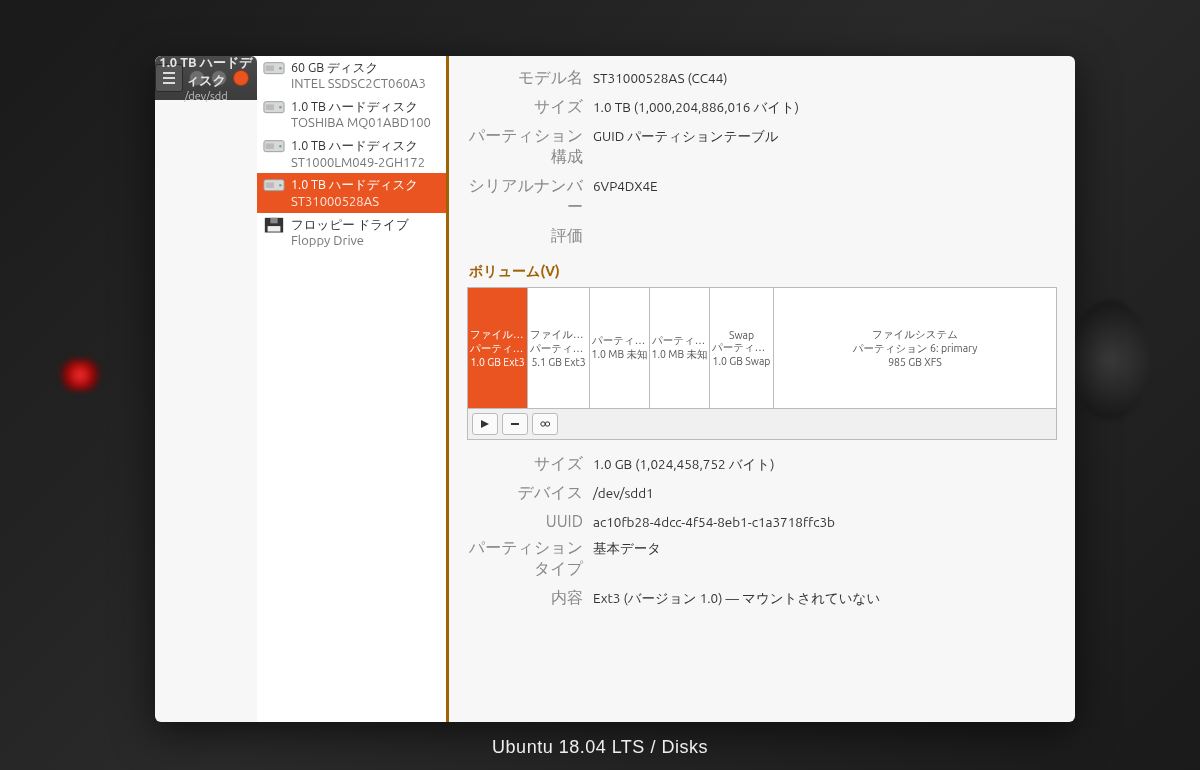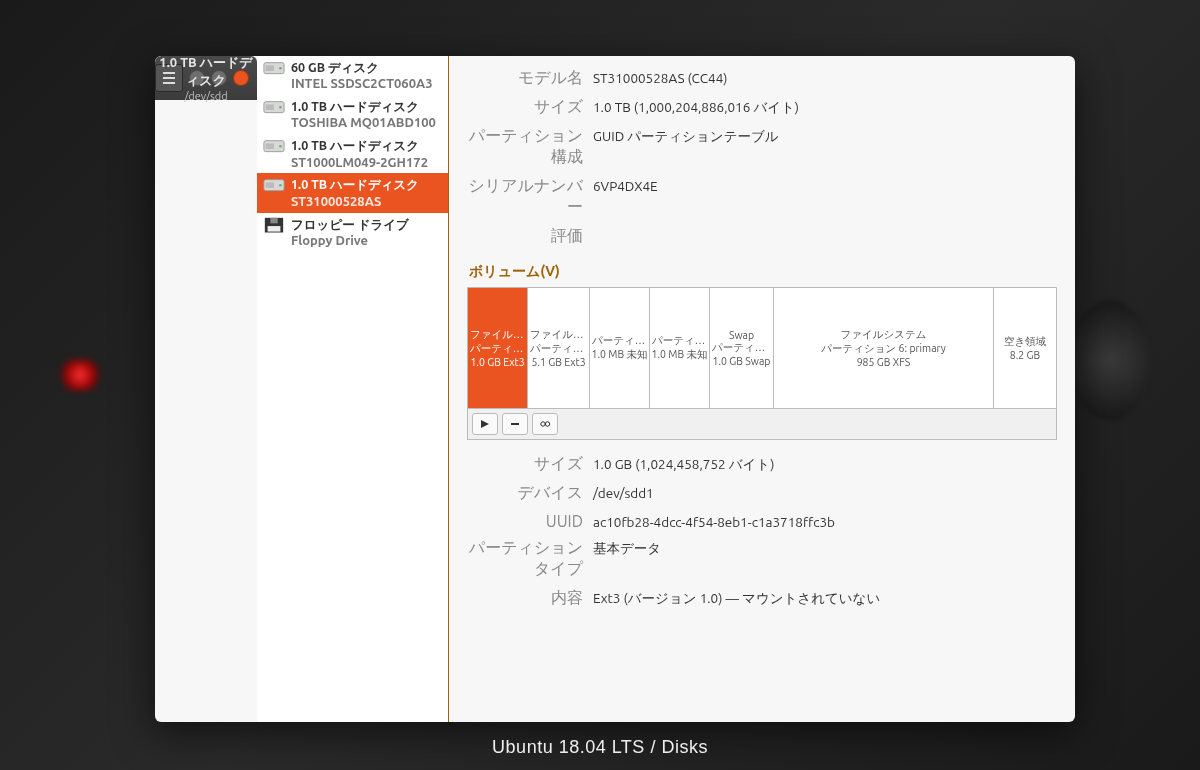--- a/index.html
+++ b/index.html
@@ -37,21 +37,21 @@
 .ham-btn {
   width: 28px; height: 28px; background: #555; border: 1px solid #2a2a2a; border-radius: 3px;
   display: flex; align-items: center; justify-content: center; cursor: pointer;
 }
 .ham-btn svg { stroke: #ddd; }
 .win-ctrl { width: 16px; height: 16px; border-radius: 50%; cursor: pointer; border: 1px solid rgba(0,0,0,0.3); }
 .win-min { background: #6e6e6e; }
 .win-max { background: #6e6e6e; }
 .win-close { background: #e95420; }
 .body { flex: 1; display: flex; overflow: hidden; }
-.sidebar { width: 192px; background: #fff; border-right: 1px solid #a16207; overflow-y: auto; font-weight: bold; }
+.sidebar { width: 192px; background: #fff; border-right: 3px solid #a16207; overflow-y: auto; }
 .drive { display: flex; align-items: flex-start; padding: 3px 6px; gap: 6px; cursor: pointer; }
 .drive.active { background: #e95420; color: #fff; }
 .drive-icon { width: 22px; height: 20px; flex-shrink: 0; }
 .drive-text { overflow: hidden; line-height: 1.3; }
 .drive-name { font-size: 12.5px; white-space: nowrap; overflow: hidden; text-overflow: ellipsis; }
 .drive-sub { font-size: 13px; color: #777; white-space: nowrap; overflow: hidden; text-overflow: ellipsis; }
 .drive.active .drive-sub { color: rgba(255,255,255,0.85); }
 .main { flex: 1; padding: 12px 18px; overflow-y: auto; color: #333; }
 .kv { display: flex; margin-bottom: 8px; align-items: baseline; }
 .kv .k { width: 126px; text-align: right; color: #888; font-size: 16px; padding-right: 10px; flex-shrink:0;}
@@ -211,25 +211,20 @@
             <div class="vol-cell" style="width: 64px;">
               <div class="l1">Swap</div>
               <div class="l2">パーティシ…</div>
               <div class="l3">1.0 GB Swap</div>
             </div>
             <div class="vol-cell" style="width: 330px; flex: 1 1 0%;">
               <div class="l1">ファイルシステム</div>
               <div class="l2">パーティション 6: primary</div>
               <div class="l3">985 GB XFS</div>
             </div>
-            <div class="vol-cell" style="width: 62px;">
-              <div class="l1"></div>
-              <div class="l2">空き領域</div>
-              <div class="l3">8.2 GB</div>
-            </div>
           </div>
         <div class="vol-toolbar">
           <div class="tb-btn">
               <svg width="10" height="10" viewBox="0 0 10 10">
                 <path d="M1 1 L9 5 L1 9 Z" fill="#333"></path>
               </svg>
             </div>
           <div class="tb-btn">
               <svg width="10" height="10" viewBox="0 0 10 10">
                 <rect x="1" y="4" width="8" height="2" fill="#333"></rect>

